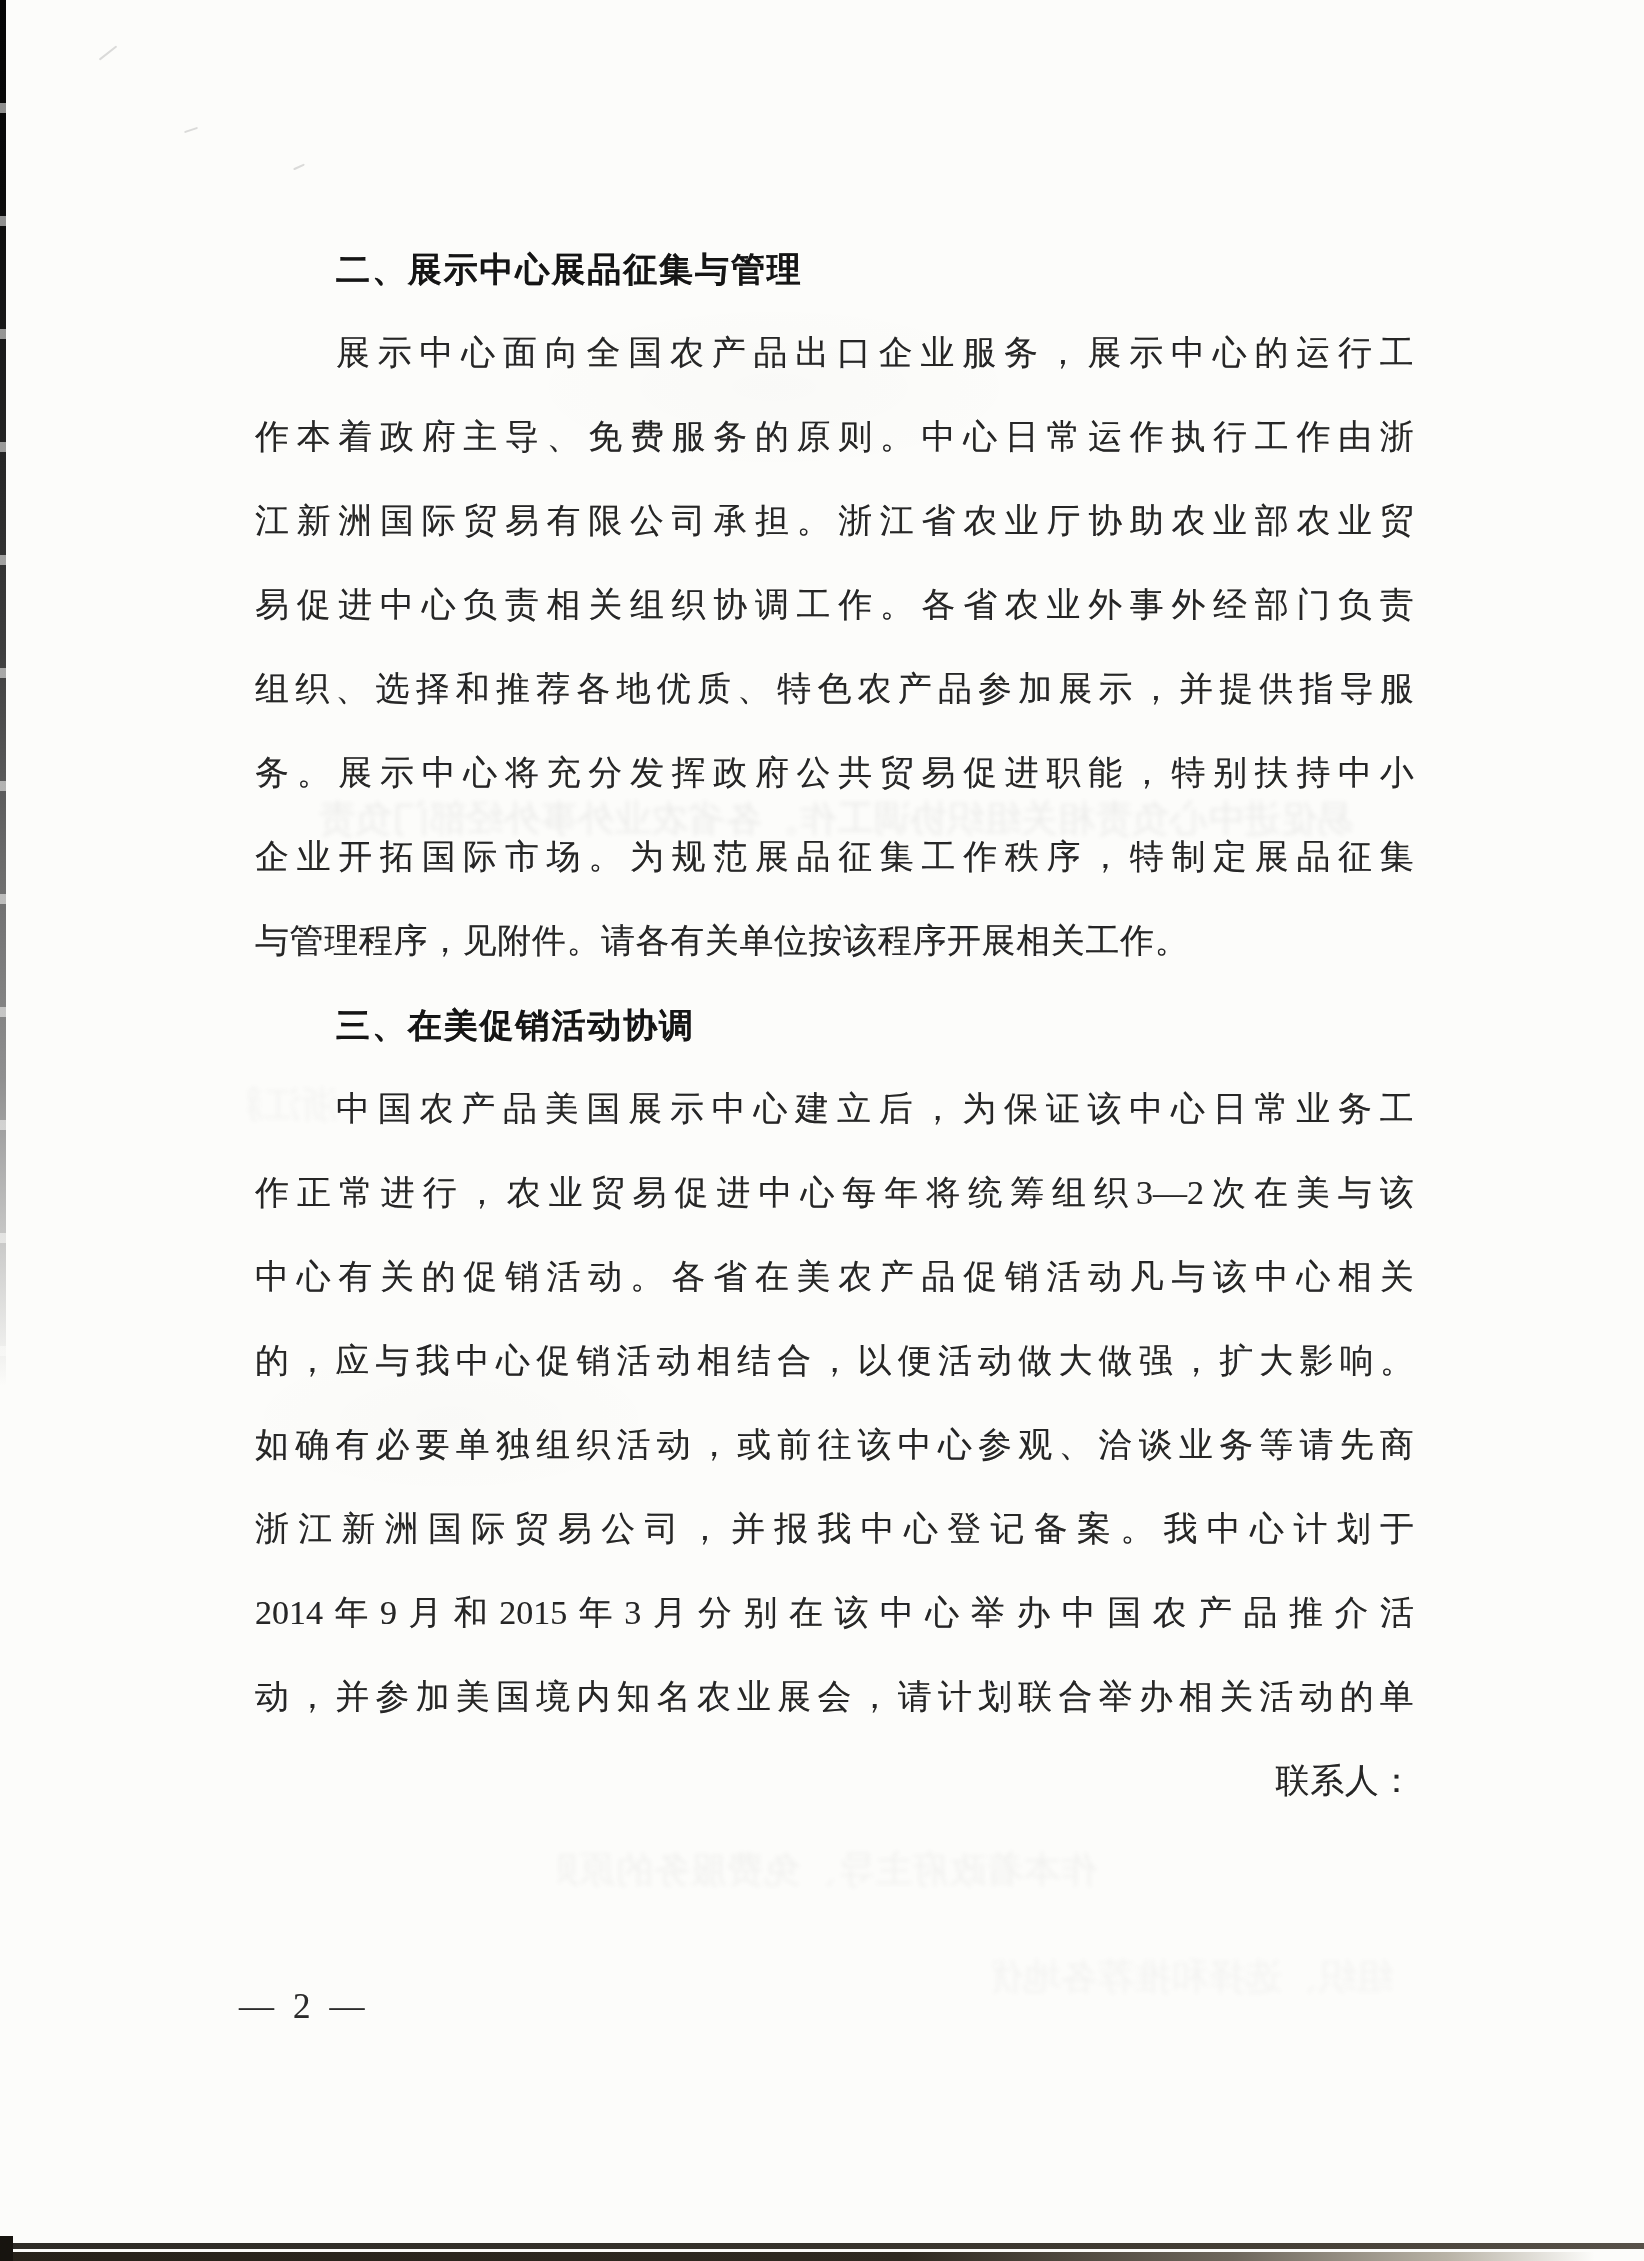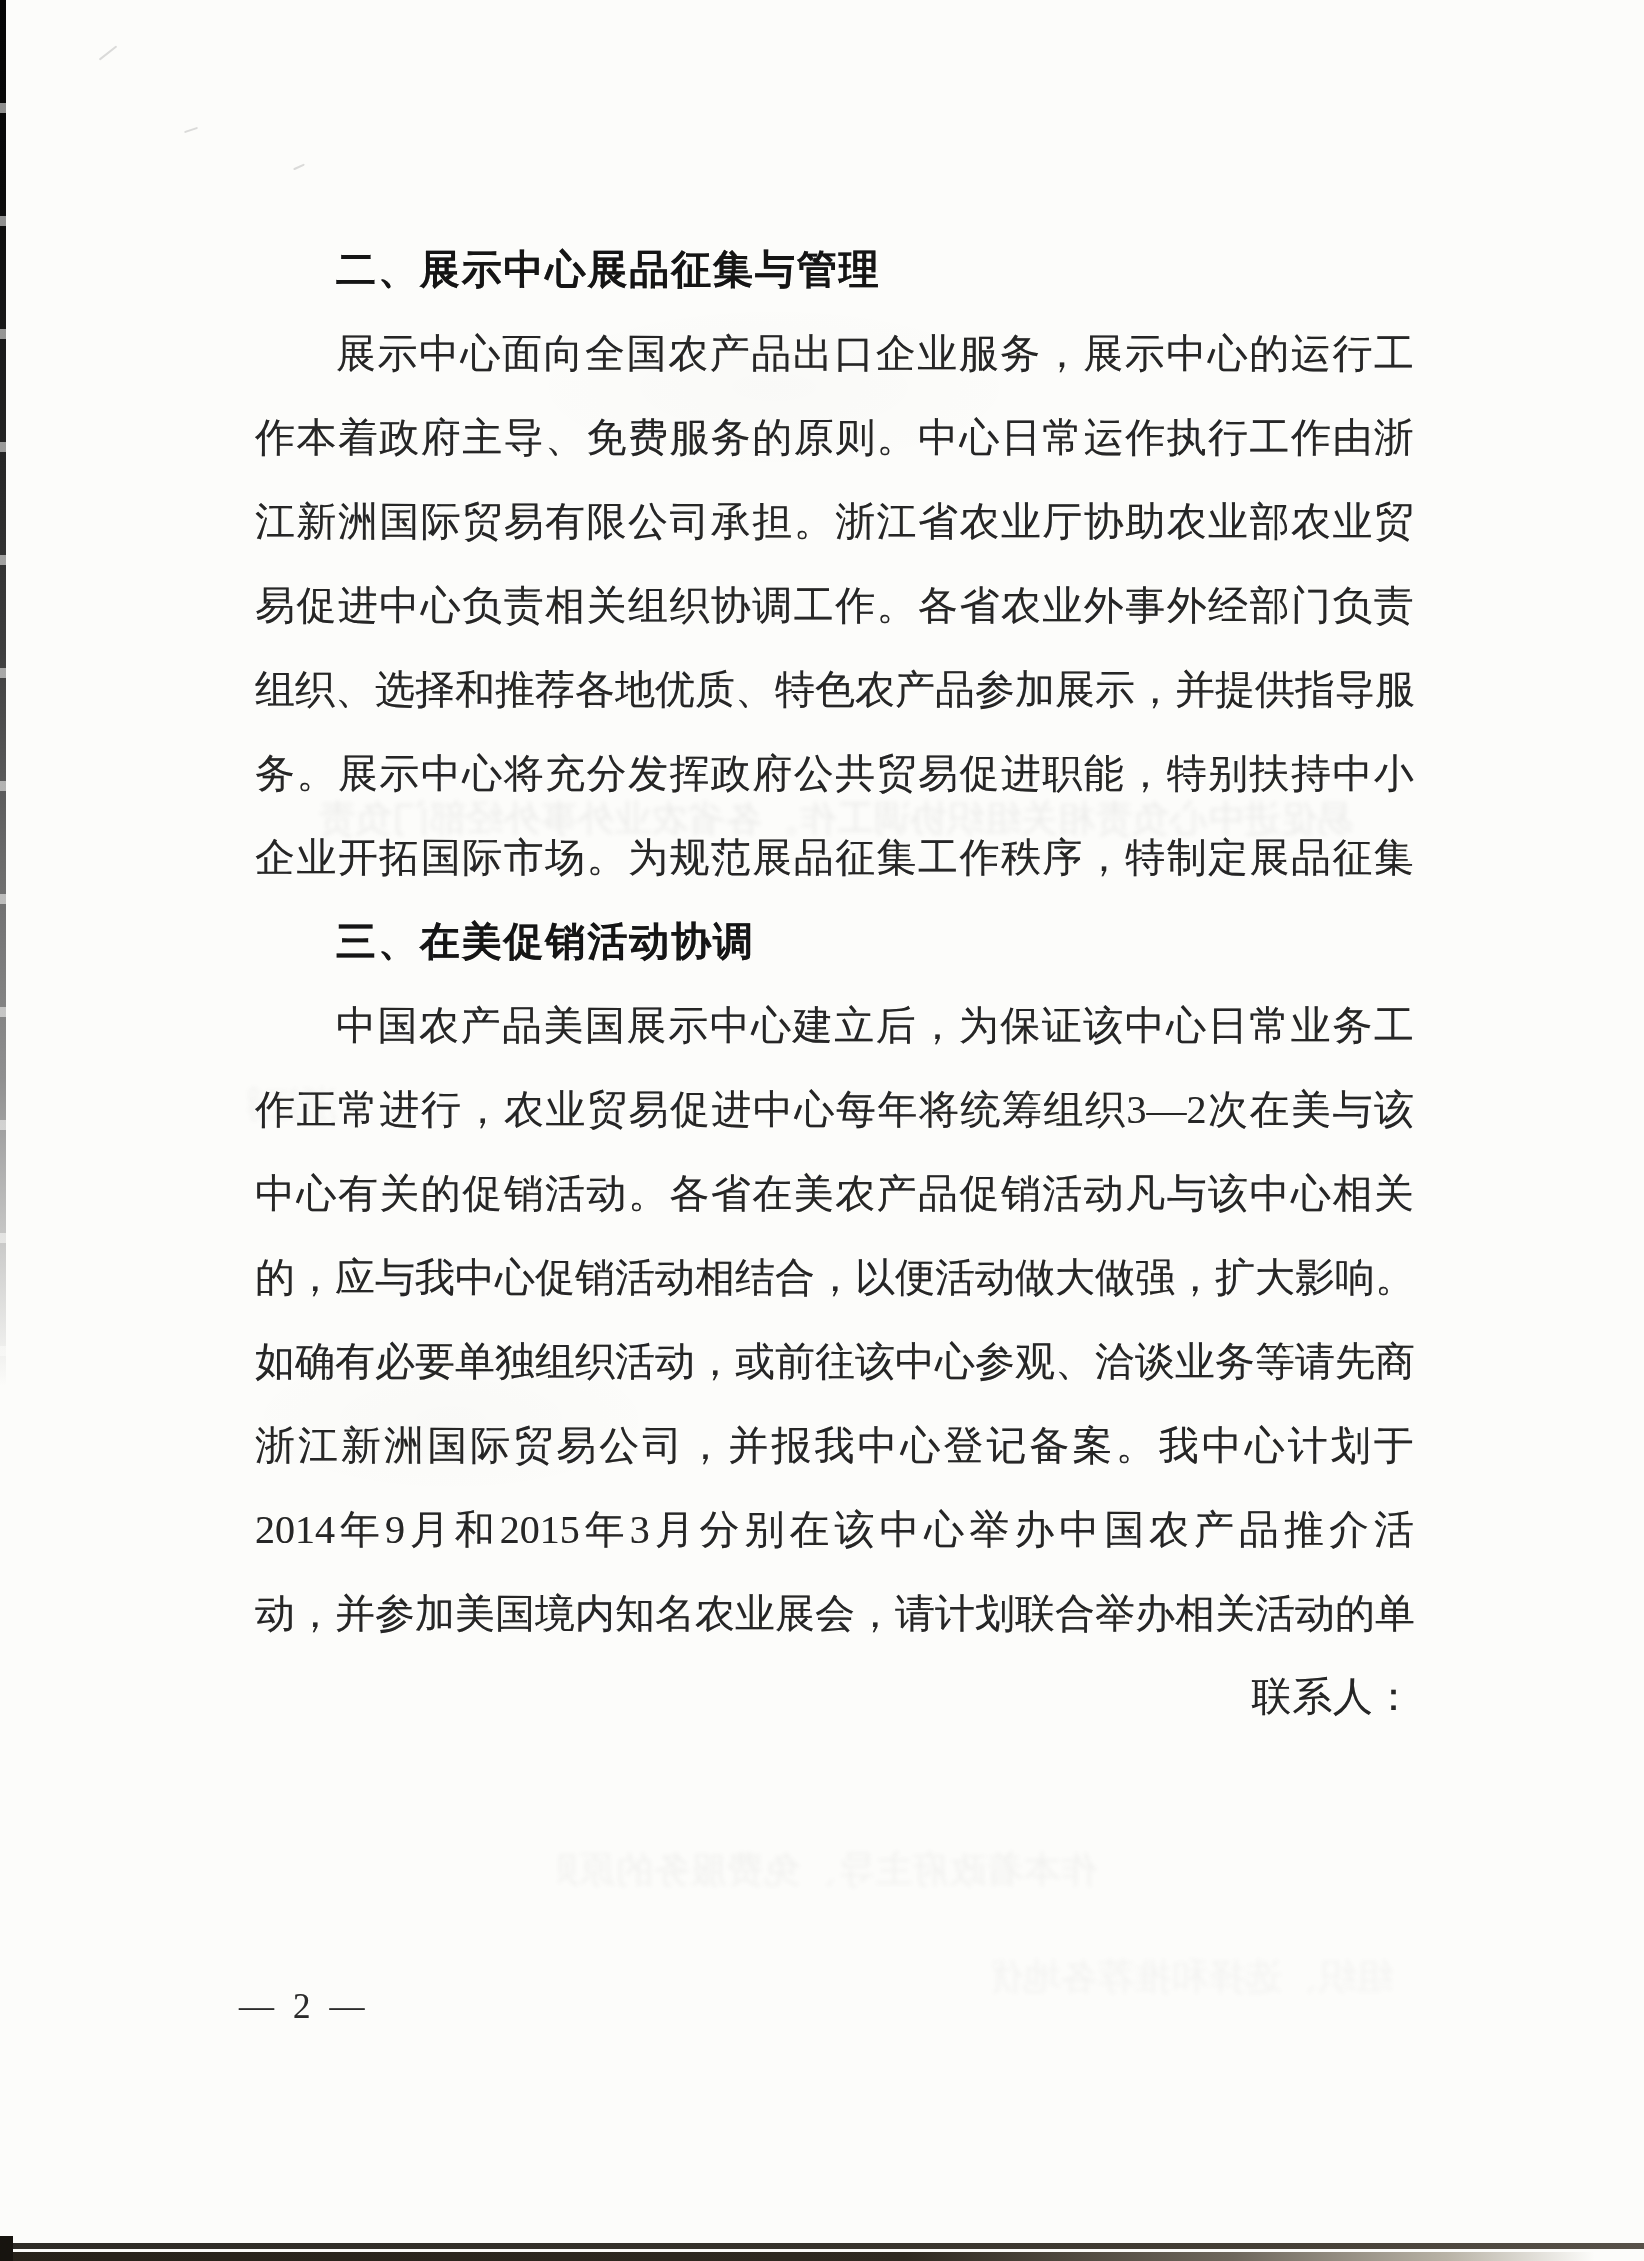--- a/index.html
+++ b/index.html
@@ -18,21 +18,21 @@
       var(--paper, #fcfcfa);
   }
 
   
   .doc {
     position: absolute;
     left: 255px; top: 227px; width: 1159px;
   }
   .line {
     height: 84px;
-    font-size: 40px;
+    font-size: 34px;
     color: var(--ink, #262626);
     text-shadow: 0 0 0.6px rgba(20,20,20,0.35);
     white-space: nowrap;
   }
   .line.full, .line.first {
     display: flex;
     justify-content: space-between;
     align-items: center;
   }
   .line.first { margin-left: 81px; }
@@ -319,20 +319,21 @@
         <span>序</span>
         <span>，</span>
         <span>特</span>
         <span>制</span>
         <span>定</span>
         <span>展</span>
         <span>品</span>
         <span>征</span>
         <span>集</span>
       </div>
+      <div class="line end">与管理程序，见附件。请各有关单位按该程序开展相关工作。</div>
       <div class="line heading">三、在美促销活动协调</div>
       <div class="line first">
         <span>中</span>
         <span>国</span>
         <span>农</span>
         <span>产</span>
         <span>品</span>
         <span>美</span>
         <span>国</span>
         <span>展</span>

